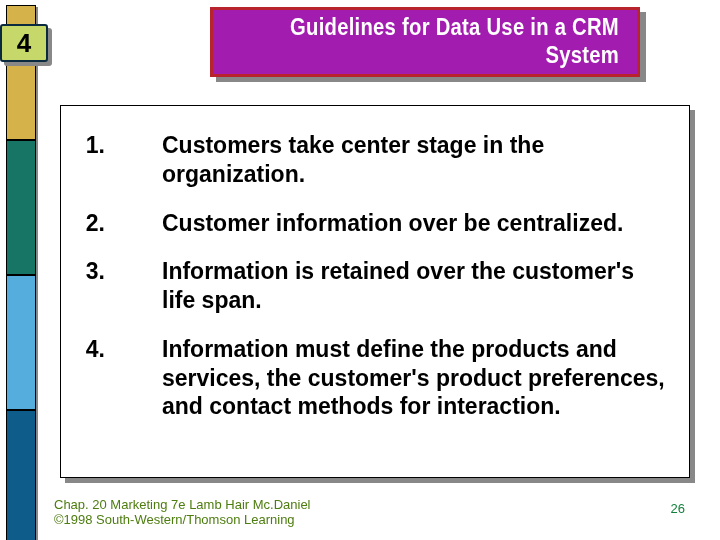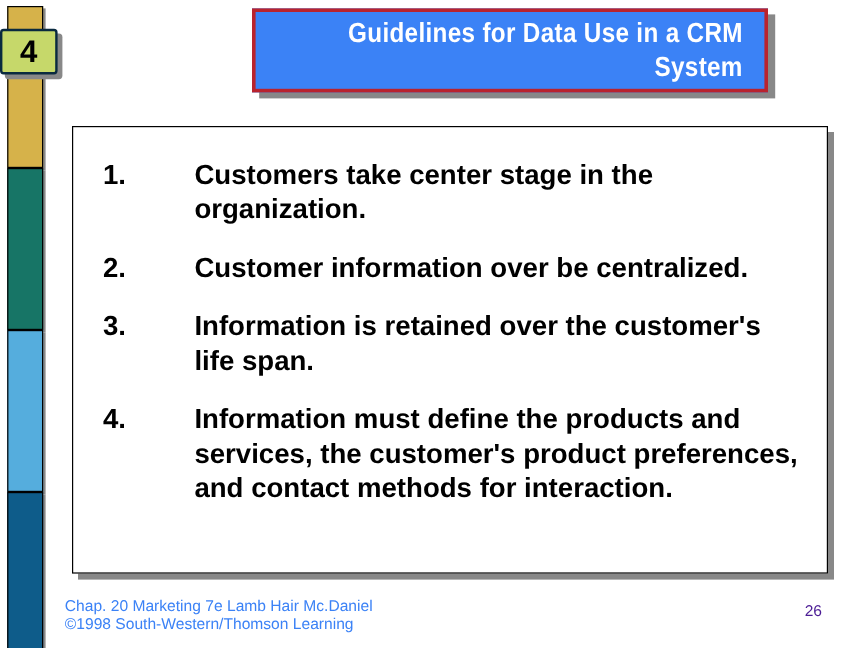--- a/index.html
+++ b/index.html
@@ -19,21 +19,21 @@
   .badge-shadow { position: absolute; left: 4px; top: 6px; width: 48px; height: 38px; background: #888; border-radius: 3px; }
   .badge { position: absolute; left: 0; top: 2px; width: 48px; height: 38px;
            background: #c6d86a; border: 2px solid #0a2a3f; border-radius: 3px;
            display: flex; align-items: center; justify-content: center; }
   .badge span { font-family: Arial, sans-serif; font-size: 26px; font-weight: bold; color: #000; }
 
   
   .title-group { position: absolute; left: 210px; top: 7px; width: 440px; height: 78px; }
   .title-shadow { position: absolute; left: 6px; top: 5px; width: 430px; height: 70px; background: #888; }
   .title { position: absolute; left: 0; top: 0; width: 430px; height: 70px;
-           background: #3b82f6; border: 3px solid #b9232e;
+           background: #a21caf; border: 3px solid #b9232e;
            display: flex; align-items: center; justify-content: flex-end;
            padding-right: 18px; }
   .title span { color: #fff; font-weight: 900; font-size: 23px; text-align: right;
                 font-family: "Arial Black", Arial, sans-serif;
                 letter-spacing: 0.3px; line-height: 1.2; transform: scaleX(0.88); transform-origin: right center; }
 
   
   .main-group { position: absolute; left: 60px; top: 105px; width: 640px; height: 380px; }
   .main-shadow { position: absolute; left: 5px; top: 5px; width: 630px; height: 373px; background: #888; }
   .main { position: absolute; left: 0; top: 0; width: 630px; height: 373px;
@@ -42,23 +42,23 @@
   .list { list-style: none; }
   .list li { display: flex; color: #000; font-weight: bold;
              font-size: 23px; line-height: 1.25;
              font-family: Arial, sans-serif; margin-bottom: 20px; }
   .list li .num { min-width: 32px; text-align: right; padding-right: 10px; }
   .list li .txt { flex: 1; margin-left: 47px; }
   .li1 .txt { max-width: 400px; }
 
   
   .footer-left { position: absolute; left: 54px; bottom: 12px; width: 400px;
-                 color: #3b82f6; font-size: 13px; line-height: 1.2; }
+                 color: #4d7c0f; font-size: 13px; line-height: 1.2; }
   .footer-right { position: absolute; right: 35px; bottom: 24px;
-                  color: #4c1d95; font-size: 13px; text-align: center; }
+                  color: #15803d; font-size: 13px; text-align: center; }
 </style>
 </head>
 <body>
 
 <div class="slide">
 
   <div class="color-bars">
     <div class="bar bar-gold"></div>
     <div class="bar bar-teal"></div>
     <div class="bar bar-ltblue"></div>

